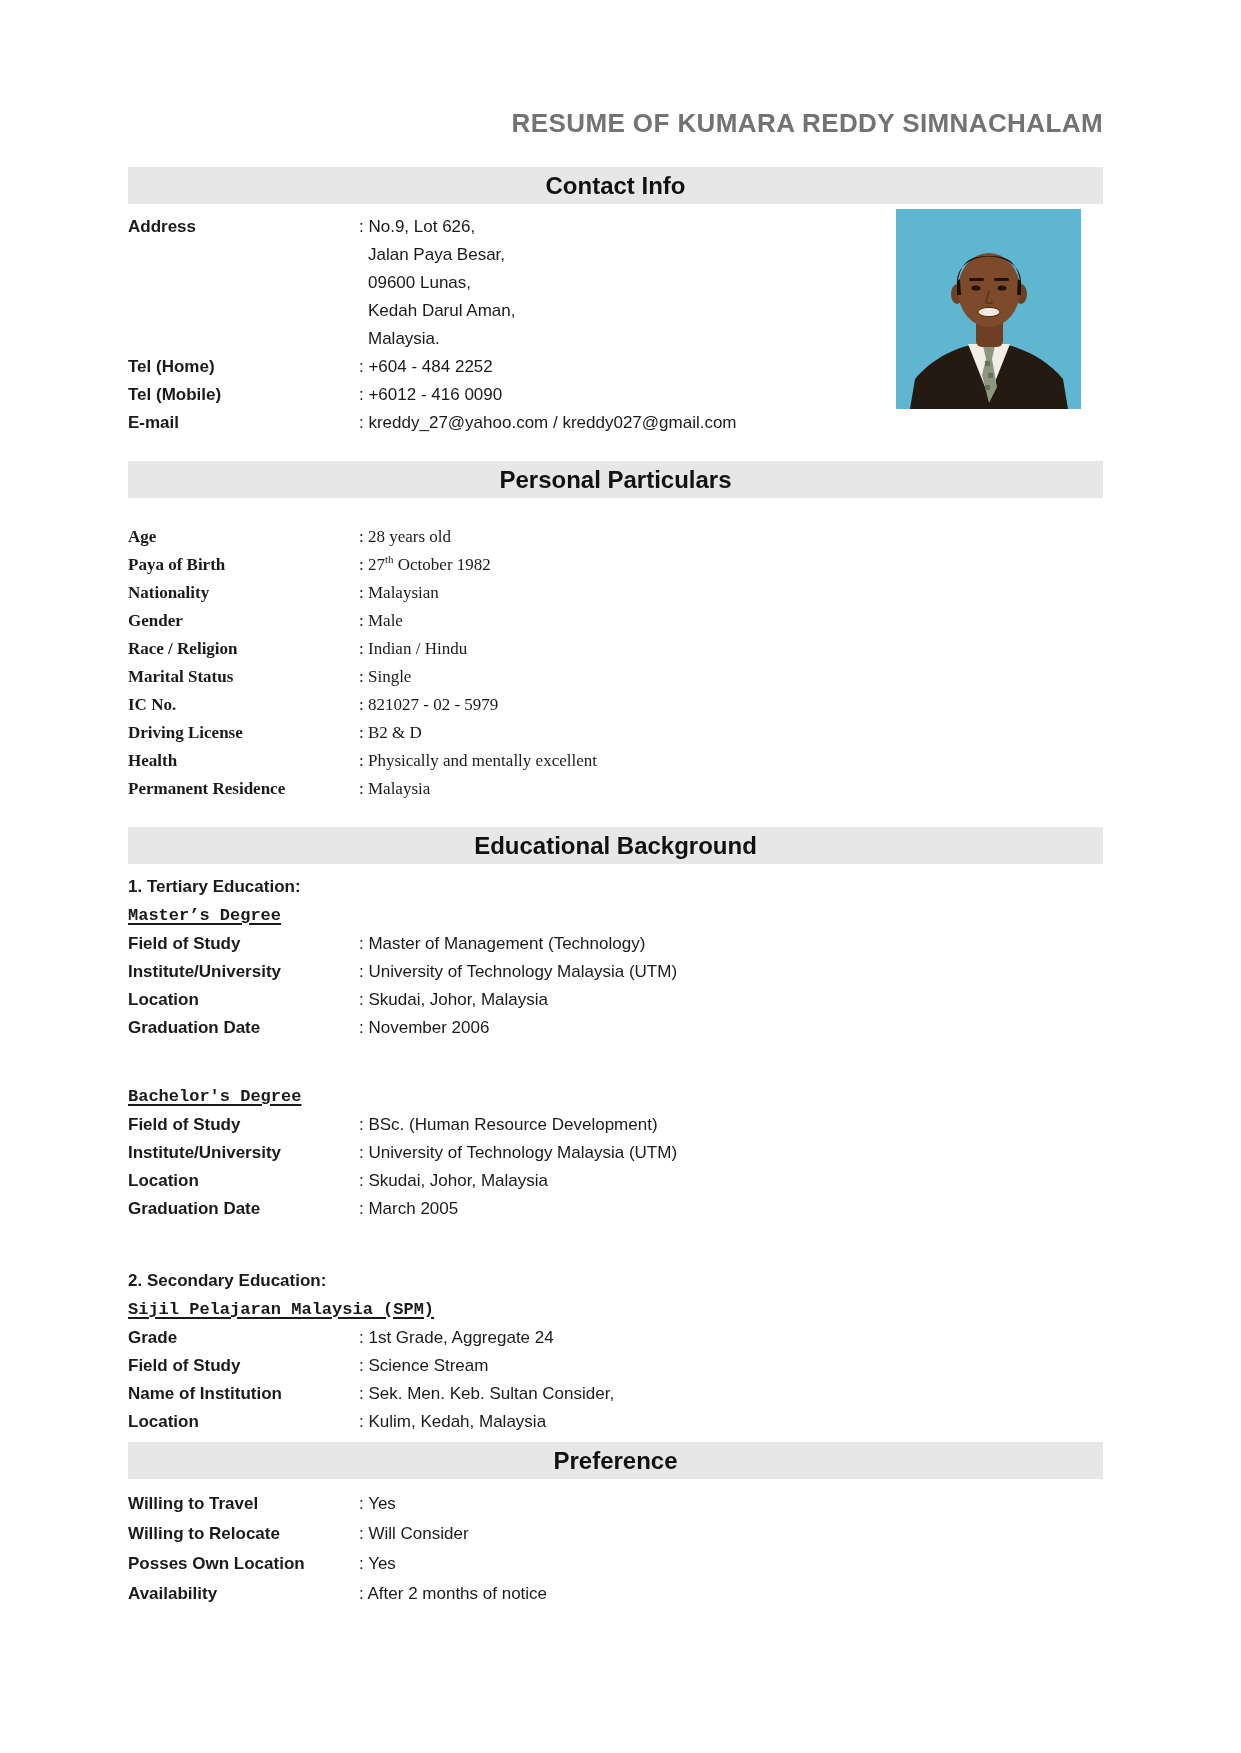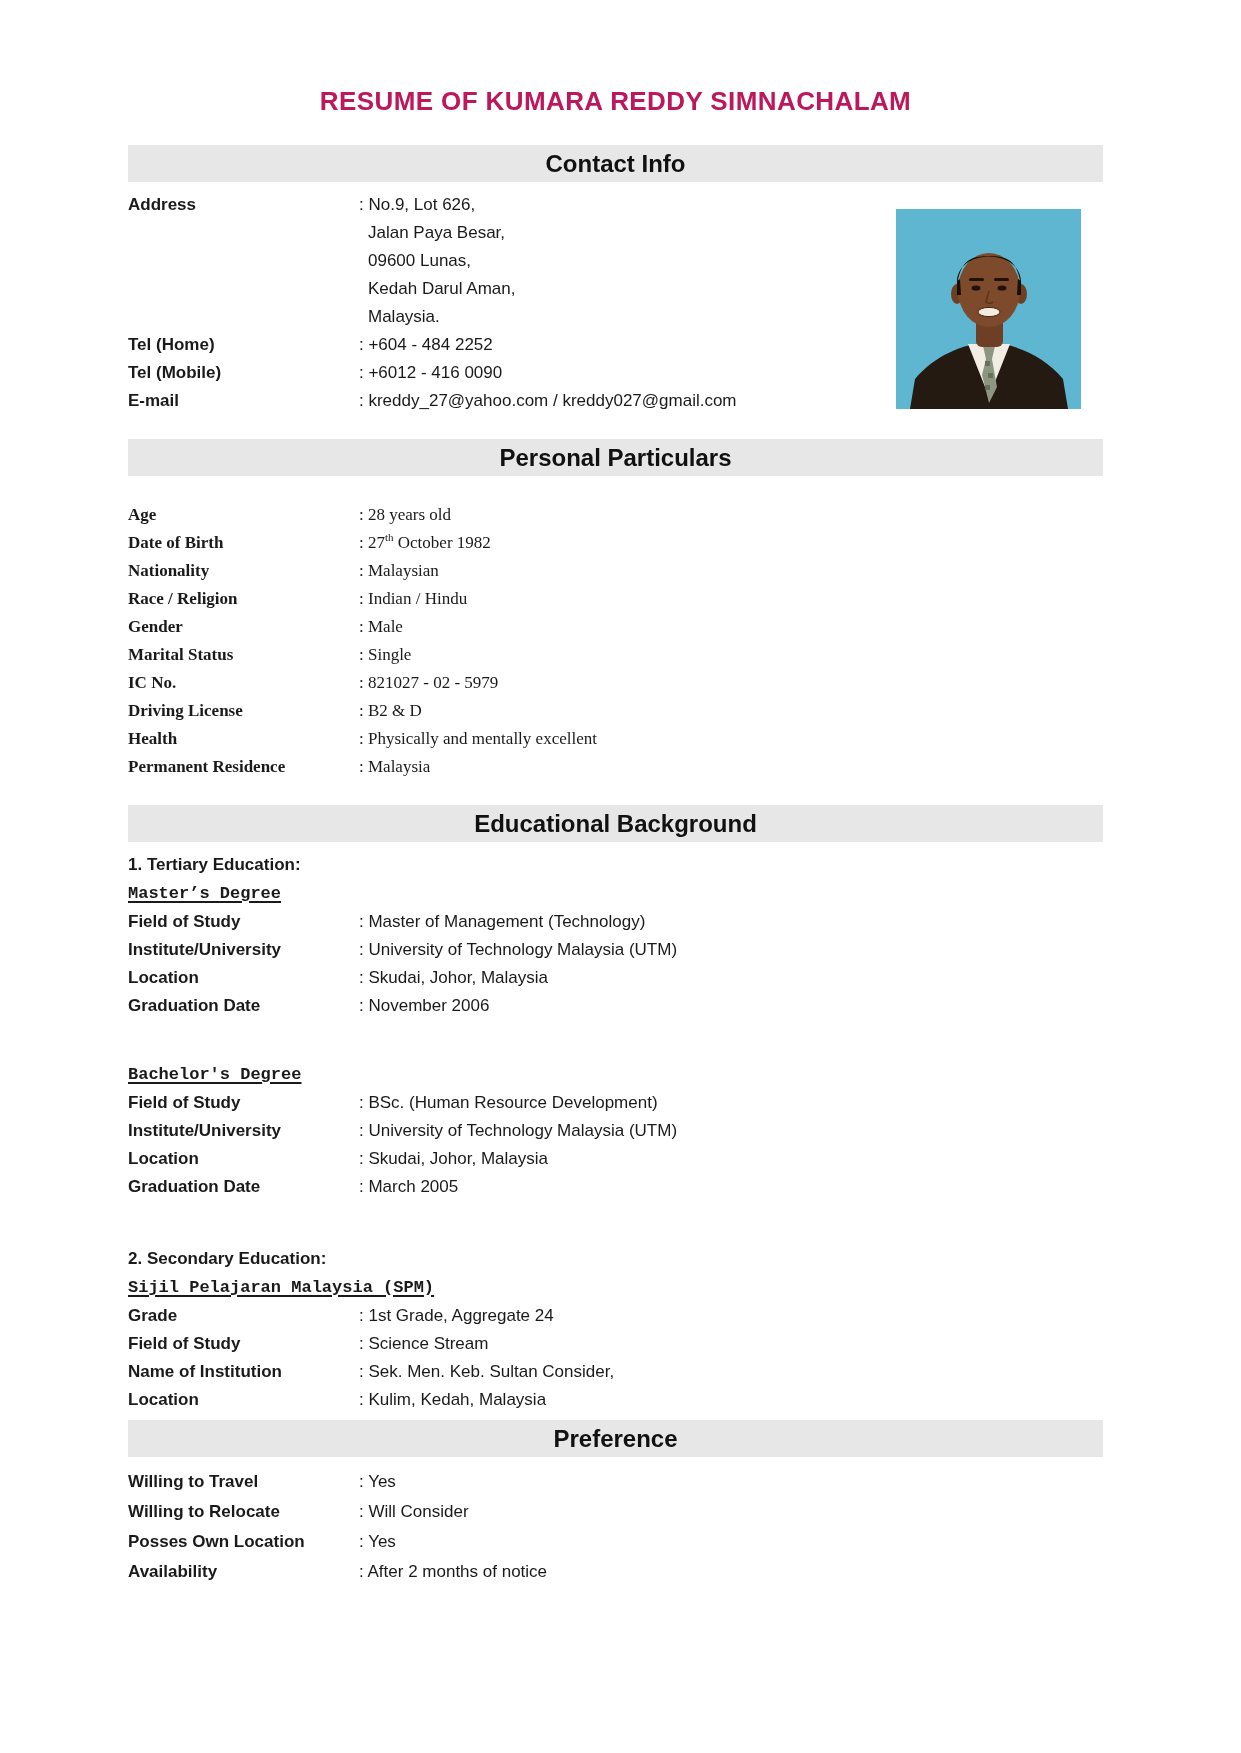--- a/index.html
+++ b/index.html
@@ -2,22 +2,22 @@
 <html><head>
 <meta charset="utf-8">
 <style>
   html,body { margin:0; padding:0; background:#fff; }
   .page {
     position:relative; width:1241px; height:1753px; background:#fff;
     font-family:"Liberation Sans", sans-serif; color:#1a1a1a; overflow:hidden;
   }
   .content { position:absolute; left:128px; top:0; width:975px; }
   .doc-title {
-    margin-top:86px; text-align:center; font-weight:bold; font-size:26px;
-    letter-spacing:0.4px; line-height:30px; color:#be185d;
+    margin-top:108px; text-align:right; font-weight:bold; font-size:26px;
+    letter-spacing:0.4px; line-height:30px; color:#737373;
   }
   .bar {
     background:var(--section-bar-bg,#e7e7e7); height:37px; line-height:37px;
     text-align:center; font-weight:bold; font-size:24px; color:#111;
   }
   .bar-contact  { margin-top:29px; }
   .bar-personal { margin-top:24px; }
   .bar-edu      { margin-top:24px; }
   .bar-pref     { margin-top:6px; }
   .rows { font-size:17px; }
@@ -135,34 +135,34 @@
     </div>
 
     <div class="bar bar-personal">Personal Particulars</div>
 
     <div class="rows personal-rows">
       <div class="row">
         <div class="lbl">Age</div>
         <div class="val">: 28 years old</div>
       </div>
       <div class="row">
-        <div class="lbl">Date of Birth</div>
+        <div class="lbl">Paya of Birth</div>
         <div class="val"><span>: 27</span><sup class="ord">th</sup><span> October 1982</span></div>
       </div>
       <div class="row">
         <div class="lbl">Nationality</div>
         <div class="val">: Malaysian</div>
       </div>
       <div class="row">
+        <div class="lbl">Gender</div>
+        <div class="val">: Male</div>
+      </div>
+      <div class="row">
         <div class="lbl">Race / Religion</div>
         <div class="val">: Indian / Hindu</div>
-      </div>
-      <div class="row">
-        <div class="lbl">Gender</div>
-        <div class="val">: Male</div>
       </div>
       <div class="row">
         <div class="lbl">Marital Status</div>
         <div class="val">: Single</div>
       </div>
       <div class="row">
         <div class="lbl">IC No.</div>
         <div class="val">: 821027 - 02 - 5979</div>
       </div>
       <div class="row">

